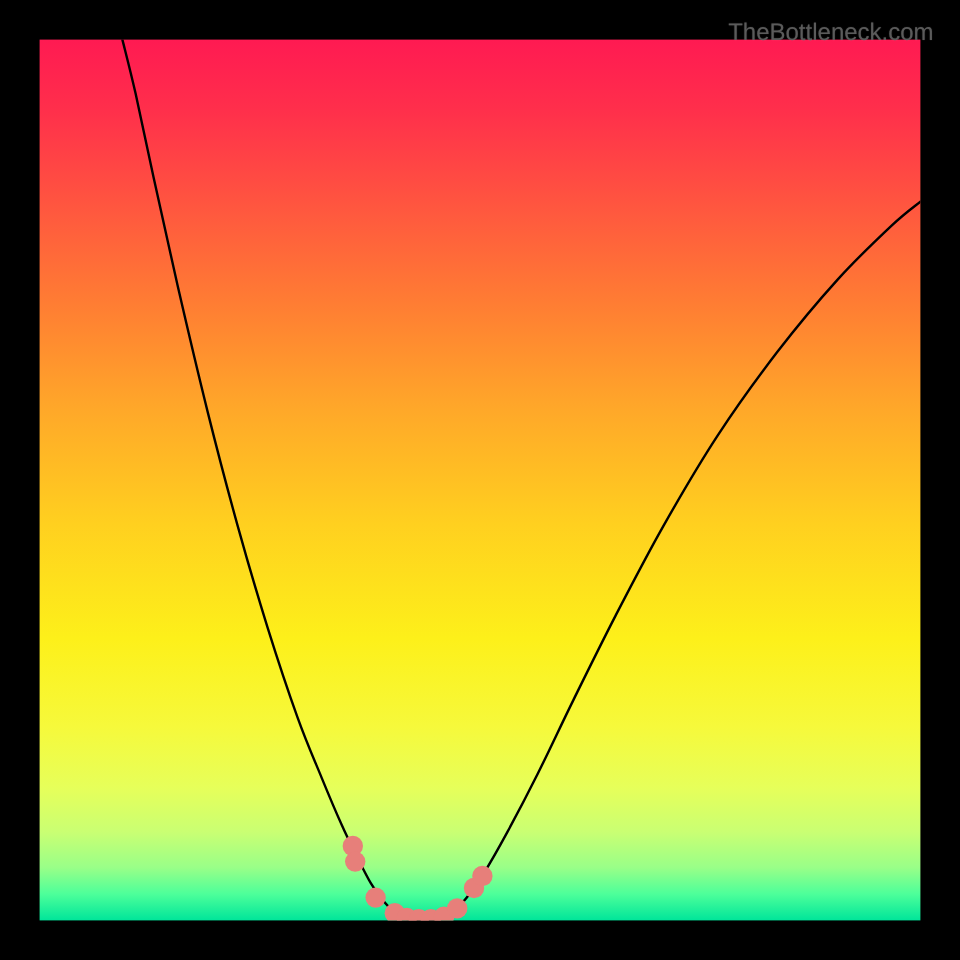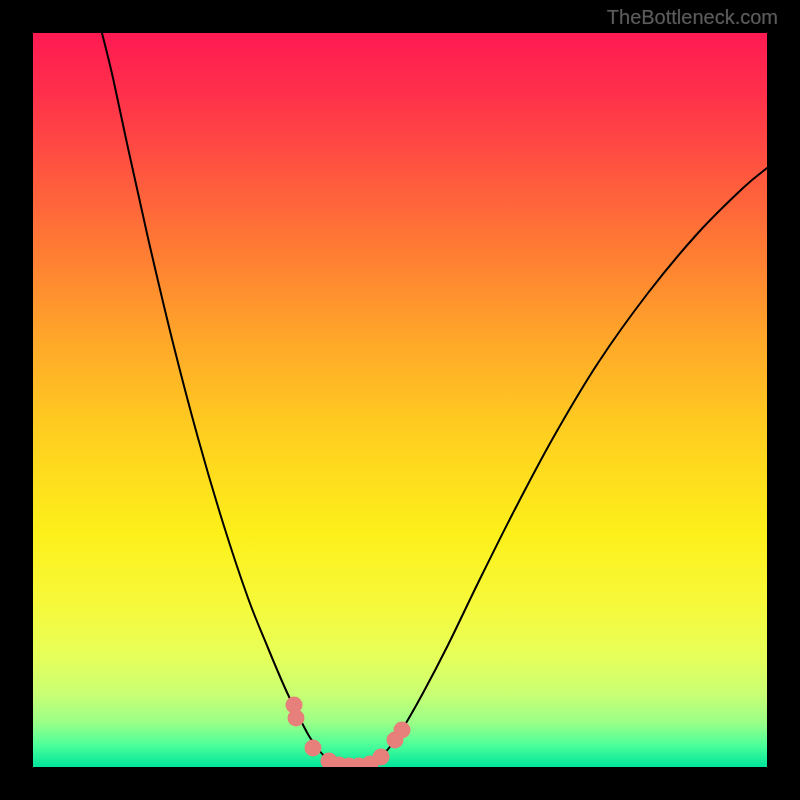--- a/index.html
+++ b/index.html
@@ -36,21 +36,21 @@
       #f6f93b 78%,
       #e6ff5a 85%,
       #c9ff73 90%,
       #99ff88 94%,
       #4dff9a 97%,
       #00e59a 100%
     );
   }
   .watermark {
     position: absolute;
-    top: 6px;
+    top: 16px;
     right: 22px;
     color: #5b5b5b;
     font-size: 20px;
     font-weight: 400;
     letter-spacing: 0px;
     z-index: 5;
     text-shadow: 0 0 1px rgba(255,255,255,0.2);
     text-align: center;
   }
   svg.curve {

